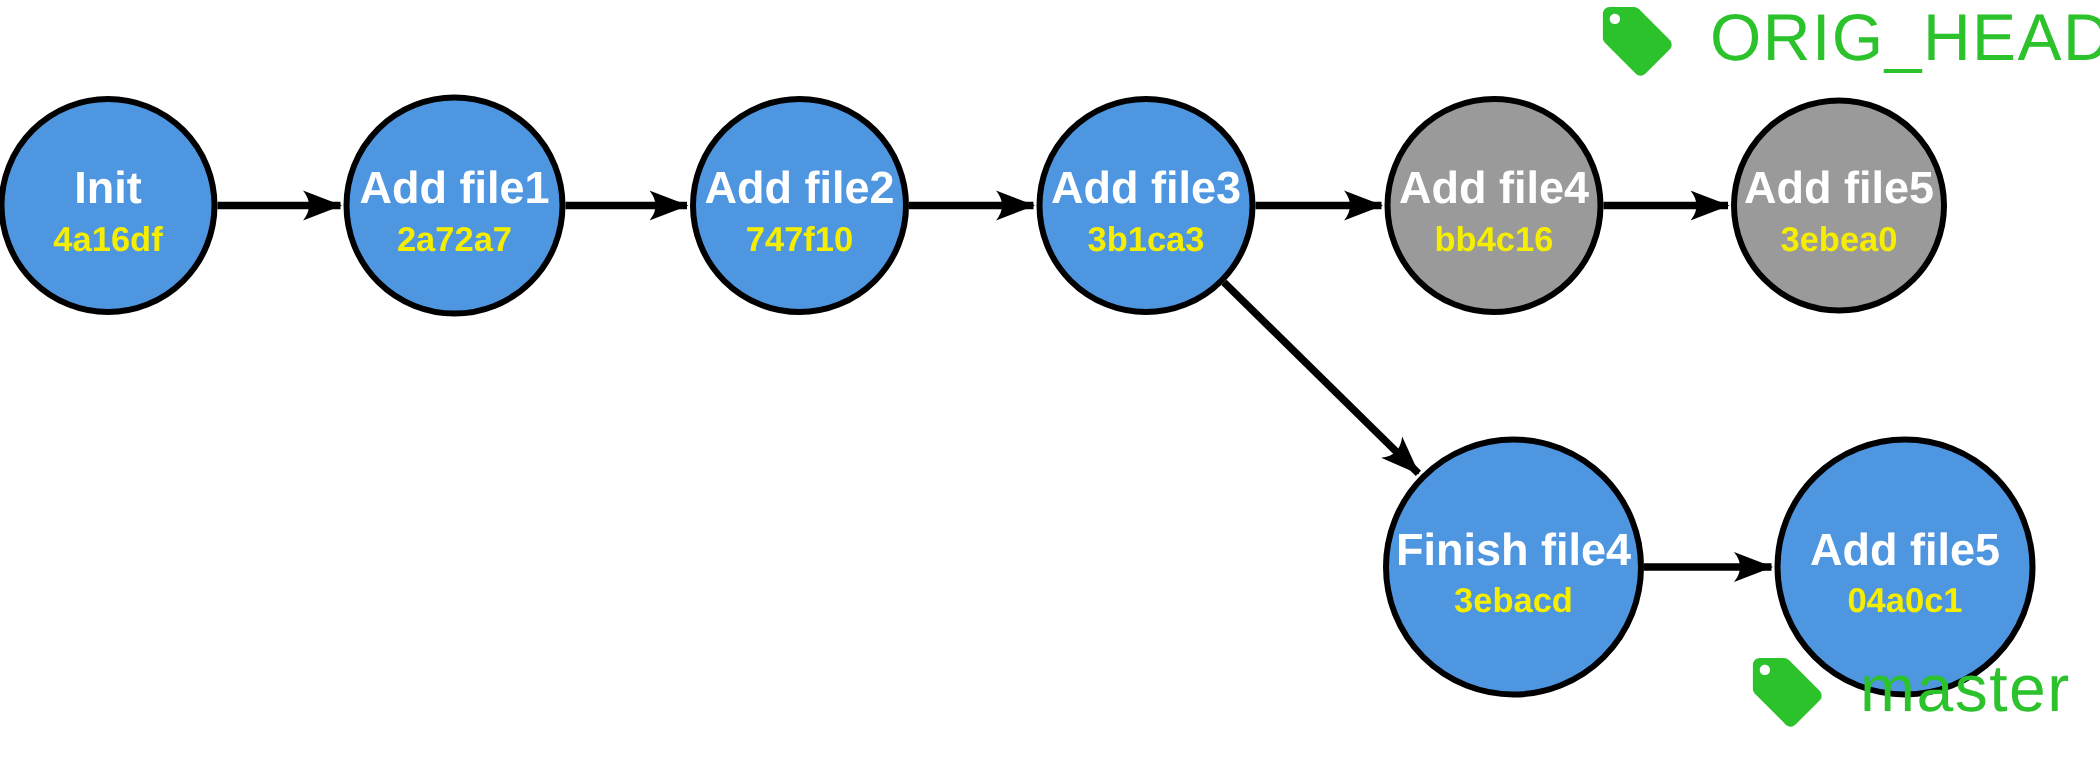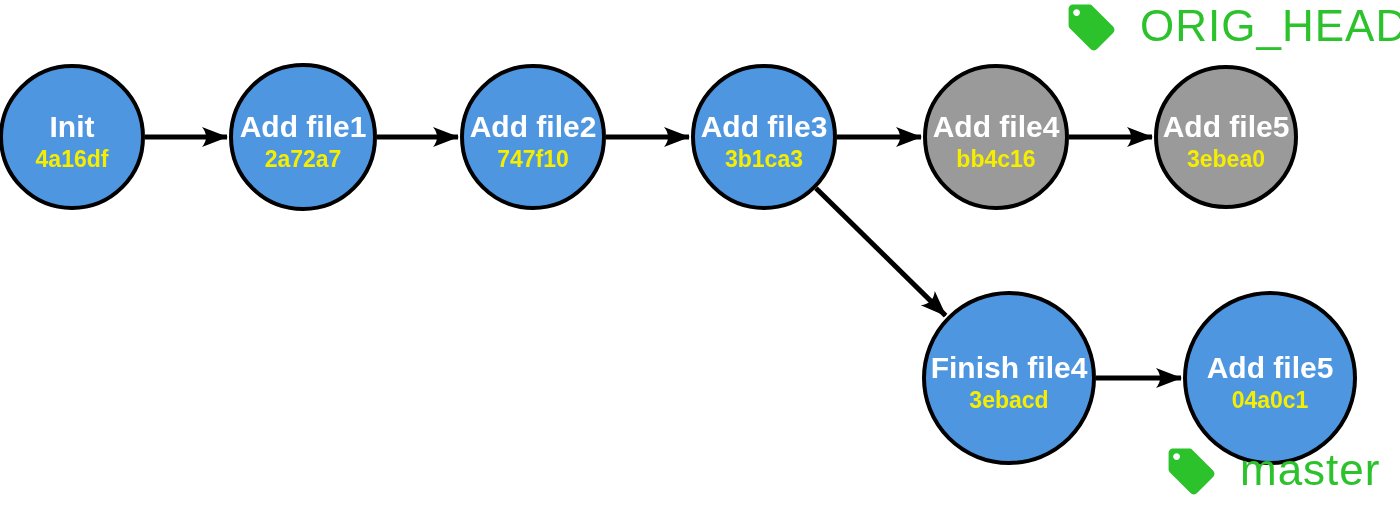--- a/index.html
+++ b/index.html
@@ -56,21 +56,21 @@
     fill: var(--tag, #2cc22c);
     flex: 0 0 auto;
   }
   .tag-label {
     font-size: 44px;
     letter-spacing: 1px;
     line-height: 1;
     padding-bottom: 4px;
   }
   .tag-orig-head { left: 1064px; top: 0px; }
-  .tag-master   { left: 1164px; top: 444px; }
+  .tag-master   { left: 1164px; top: 434px; }
 </style>
 </head>
 <body>
 
 <div class="canvas">
   <svg id="graph-svg" width="1400" height="519" viewBox="0 0 1400 519">
       <defs>
         <marker id="ah" viewBox="0 0 26 22" markerWidth="26" markerHeight="22" refX="25" refY="11" orient="auto" markerUnits="userSpaceOnUse">
           <path d="M0,1 Q8,11 0,21 L26,11 Z" fill="#000000"></path>
         </marker>

